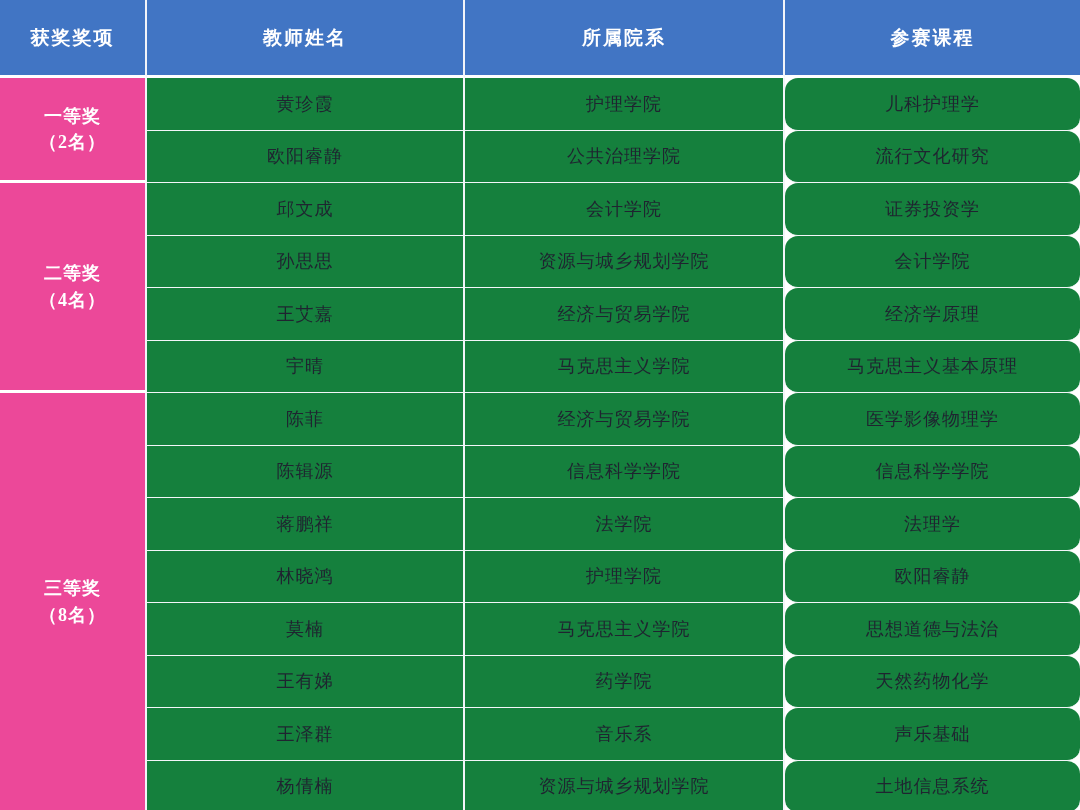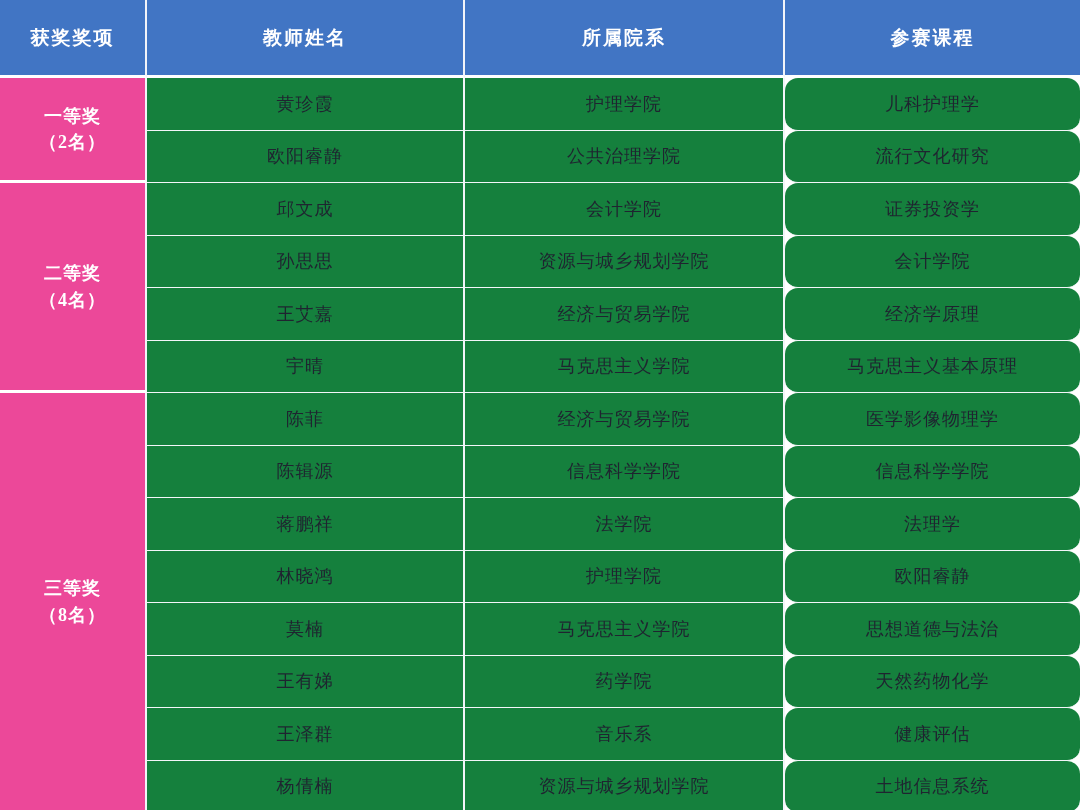--- a/index.html
+++ b/index.html
@@ -170,21 +170,21 @@
         <td class="data-cell">思想道德与法治</td>
       </tr>
       <tr class="band-light">
         <td class="data-cell">王有娣</td>
         <td class="data-cell">药学院</td>
         <td class="data-cell">天然药物化学</td>
       </tr>
       <tr class="band-dark">
         <td class="data-cell">王泽群</td>
         <td class="data-cell">音乐系</td>
-        <td class="data-cell">健康评估</td>
+        <td class="data-cell">声乐基础</td>
       </tr>
       <tr class="band-light">
         <td class="data-cell">杨倩楠</td>
         <td class="data-cell">资源与城乡规划学院</td>
         <td class="data-cell">土地信息系统</td>
       </tr>
     </tbody>
 </table>
 
 </body></html>

